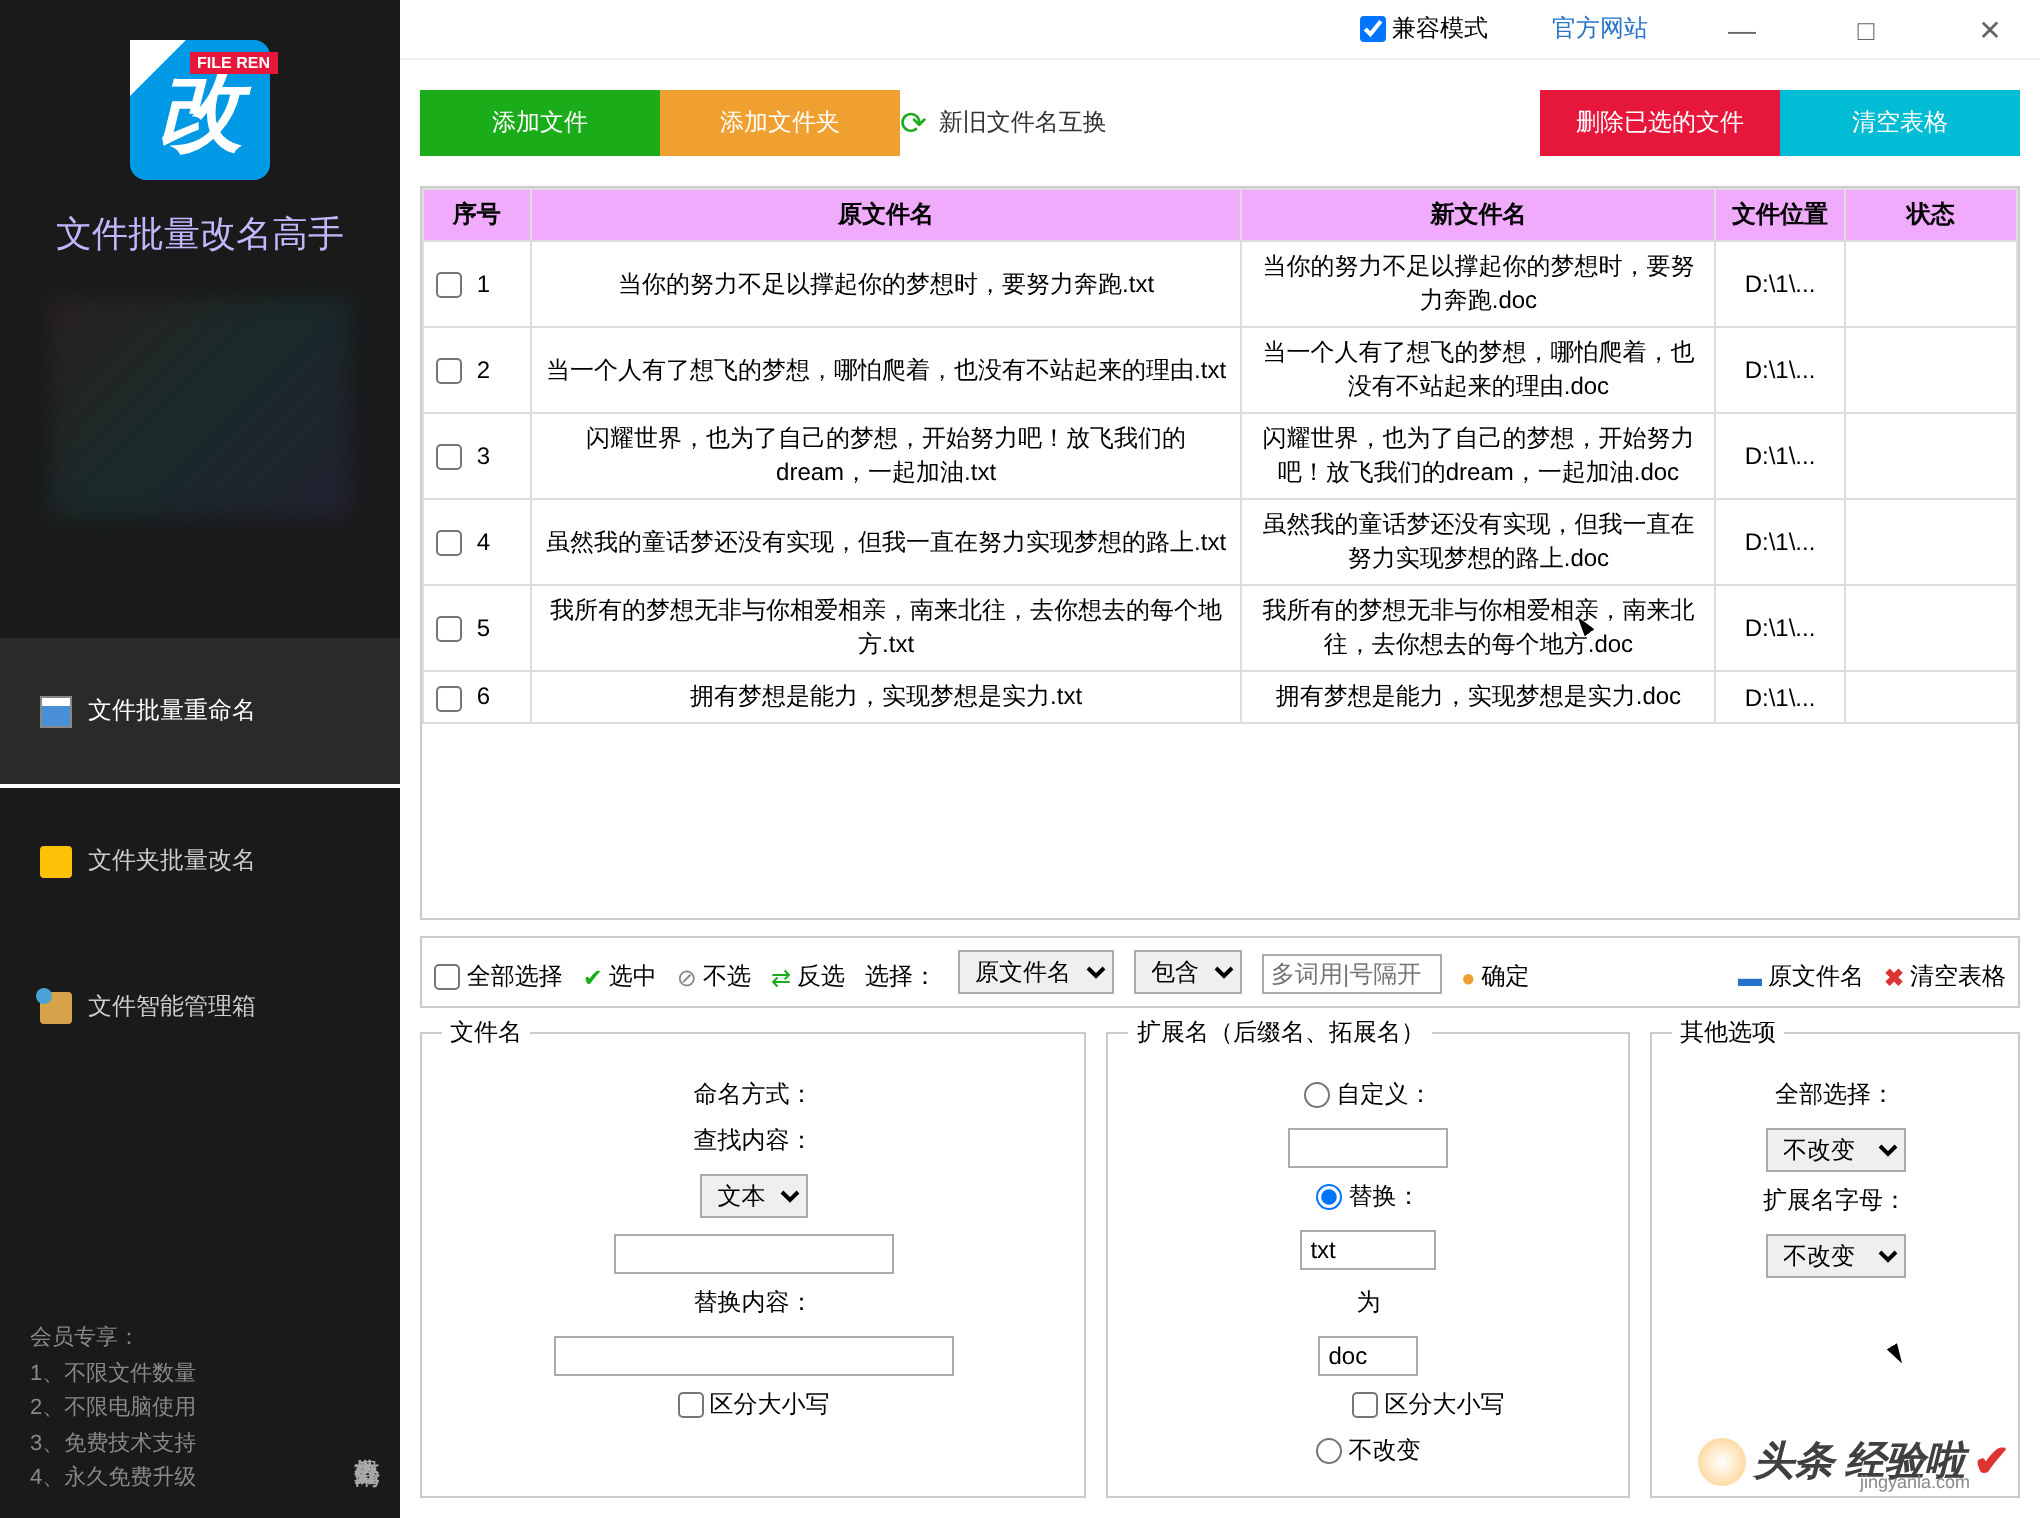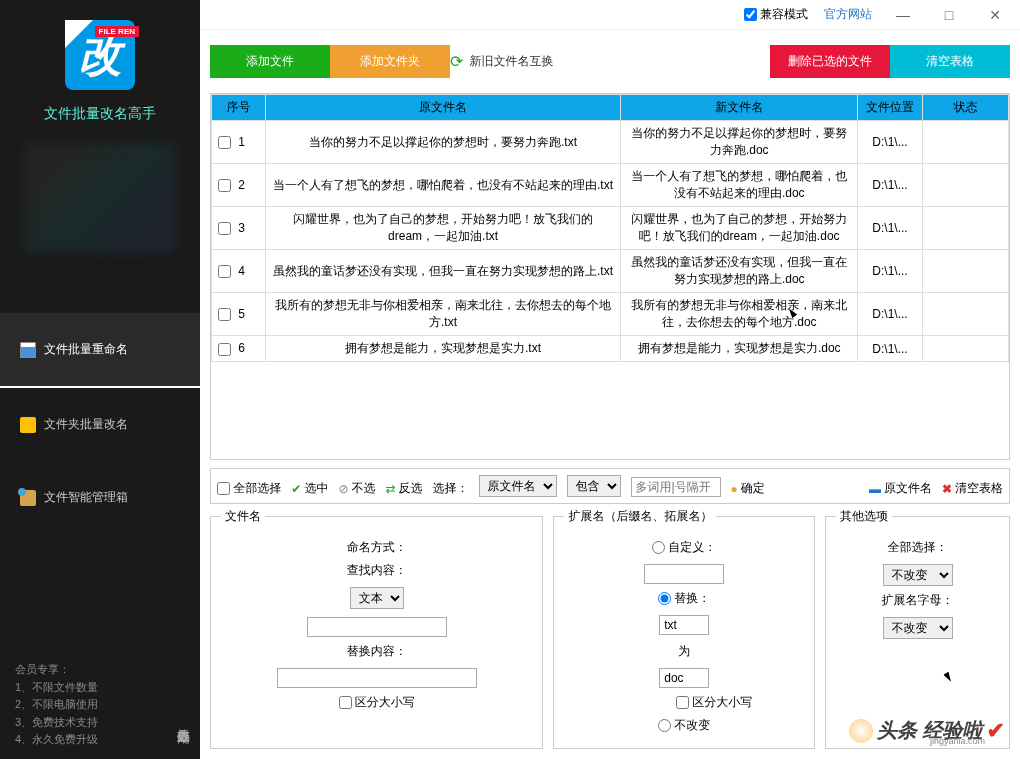--- a/index.html
+++ b/index.html
@@ -2,51 +2,51 @@
 <html><head>
 <meta charset="utf-8">
 <style>
 * { margin: 0; padding: 0; box-sizing: border-box; font-family: "Microsoft YaHei", "SimSun", sans-serif; font-size: 12px; }
 body { width: 1020px; height: 759px; display: flex; background: #fff; overflow: hidden; position: relative; }
 .sidebar { width: 200px; background: #1a1a1a; color: #fff; display: flex; flex-direction: column; align-items: center; padding-top: 20px; }
 .logo { width: 70px; height: 70px; background: #0099e5; border-radius: 8px; position: relative; display: flex; align-items: center; justify-content: center; margin-bottom: 15px; }
 .logo-banner { position: absolute; top: 6px; right: -4px; background: #e6173a; color: #fff; font-size: 8px; padding: 1px 4px; font-weight: bold; }
 .logo-char { font-size: 44px; color: #fff; font-weight: bold; font-style: italic; }
 .logo-corner { position:absolute; top:0; left:0; width:0; height:0; border-top:28px solid #fff; border-right:28px solid transparent; }
-.app-title { color: #5eead4; font-size: 14px; margin-bottom: 20px; }
+.app-title { color: #c4b5fd; font-size: 18px; margin-bottom: 20px; }
 .blur-block { width: 150px; height: 110px; background: linear-gradient(135deg, #3a2a2a, #1a3a3a, #2a2a4a); filter: blur(6px); opacity: 0.5; margin-bottom: 60px; }
 .side-nav { width: 100%; }
 .nav-item { padding: 28px 20px; display: flex; align-items: center; gap: 8px; font-size: 14px; cursor: pointer; }
 .nav-item.active { background: #2a2a2a; color: #fff; border-bottom: 2px solid #fff; }
 .nav-item:not(.active) { color: #ccc; }
 .nav-icon { width: 16px; height: 16px; display: inline-block; }
 .icon-doc { background: linear-gradient(to bottom, #fff 30%, #4a90d9 30%); border:1px solid #888;}
 .icon-folder { background: #ffc107; border-radius: 2px; }
 .icon-box { background: #d6a34a; border-radius: 2px; position:relative; }
 .icon-box::before { content:""; position:absolute; width:8px;height:8px;background:#4aa3d6;border-radius:50%;top:-2px;left:-2px;}
 .spacer { flex: 1; }
 .member-text { color: #888; font-size: 11px; line-height: 1.6; padding: 10px 15px; align-self: flex-start; }
 .vertical-text { position: absolute; right: 8px; bottom: 40px; writing-mode: vertical-rl; color: #aaa; font-size: 13px; }
 .main { flex: 1; display: flex; flex-direction: column; background: #fff; }
-.titlebar { height: 30px; display: flex; align-items: center; justify-content: flex-end; padding: 0 10px; gap: 16px; border-bottom: 1px solid #eee; }
+.titlebar { height: 30px; display: flex; align-items: center; justify-content: flex-end; padding: 0 10px; gap: 32px; border-bottom: 1px solid #eee; }
 .titlebar label { display: flex; align-items: center; gap: 3px; }
 .titlebar a { color: #2673c9; text-decoration: none; }
 .win-btn { width: 30px; text-align: center; color: #666; cursor: pointer; font-size: 14px; }
 .toolbar { padding: 15px 10px; display: flex; align-items: center; gap: 0; }
 .btn { padding: 8px 0; color: #fff; border: none; cursor: pointer; text-align: center; }
 .btn-green { background: #1aad19; width: 120px; }
 .btn-orange { background: #f0a030; width: 120px; }
 .btn-red { background: #e6173a; width: 120px; }
 .btn-cyan { background: #00bcd4; width: 120px; }
 .swap-btn { display: flex; align-items: center; gap: 6px; color: #333; cursor: pointer; }
 .swap-icon { color: #1aad19; font-size: 16px; }
 .table-wrap { margin: 0 10px; border: 1px solid #ccc; flex: 1; overflow: auto; background: #fff; }
 table { width: 100%; border-collapse: collapse; }
 th, td { border: 1px solid #ddd; padding: 4px 6px; text-align: center; vertical-align: middle; font-size: 12px; }
-th { background: #0ea5e9; font-weight: normal; }
+th { background: #f0abfc; font-weight: bold; }
 td.seq { text-align: left; padding-left: 6px; }
 td.seq input { margin-right: 4px; }
 .filter-bar { margin: 8px 10px 4px; padding: 6px; border: 1px solid #ccc; display: flex; align-items: flex-end; gap: 10px; flex-wrap: wrap; }
 .filter-bar .sep { flex:1; }
 .icon-btn { display: inline-flex; align-items: center; gap: 3px; cursor: pointer; }
 .green-dot { color: #1aad19; }
 .gray-dot { color: #888; }
 .blue-dot { color: #2673c9; }
 .red-x { color: #d33; font-weight: bold; }
 .orange-dot { color: #f0a030;}
@@ -246,21 +246,21 @@
             <input type="radio" name="ext" style=""> 
             <span>自定义：</span>
           </label> 
           <input type="text" style="width: 80px;">
         </div>
       <div class="row">
         <label>
             <input type="radio" name="ext" checked="" style=""> 
             <span>替换：</span>
           </label>
-        <input type="text" style="width: 50px;" value="txt">
+        <input type="text" style="width: 68px;" value="txt">
         <span>为</span>
         <input type="text" style="width: 50px;" value="doc">
       </div>
       <div class="row" style="padding-left:60px">
           <label>
             <input type="checkbox" style=""> 
             <span>区分大小写</span>
           </label>
         </div>
       <div class="row">

